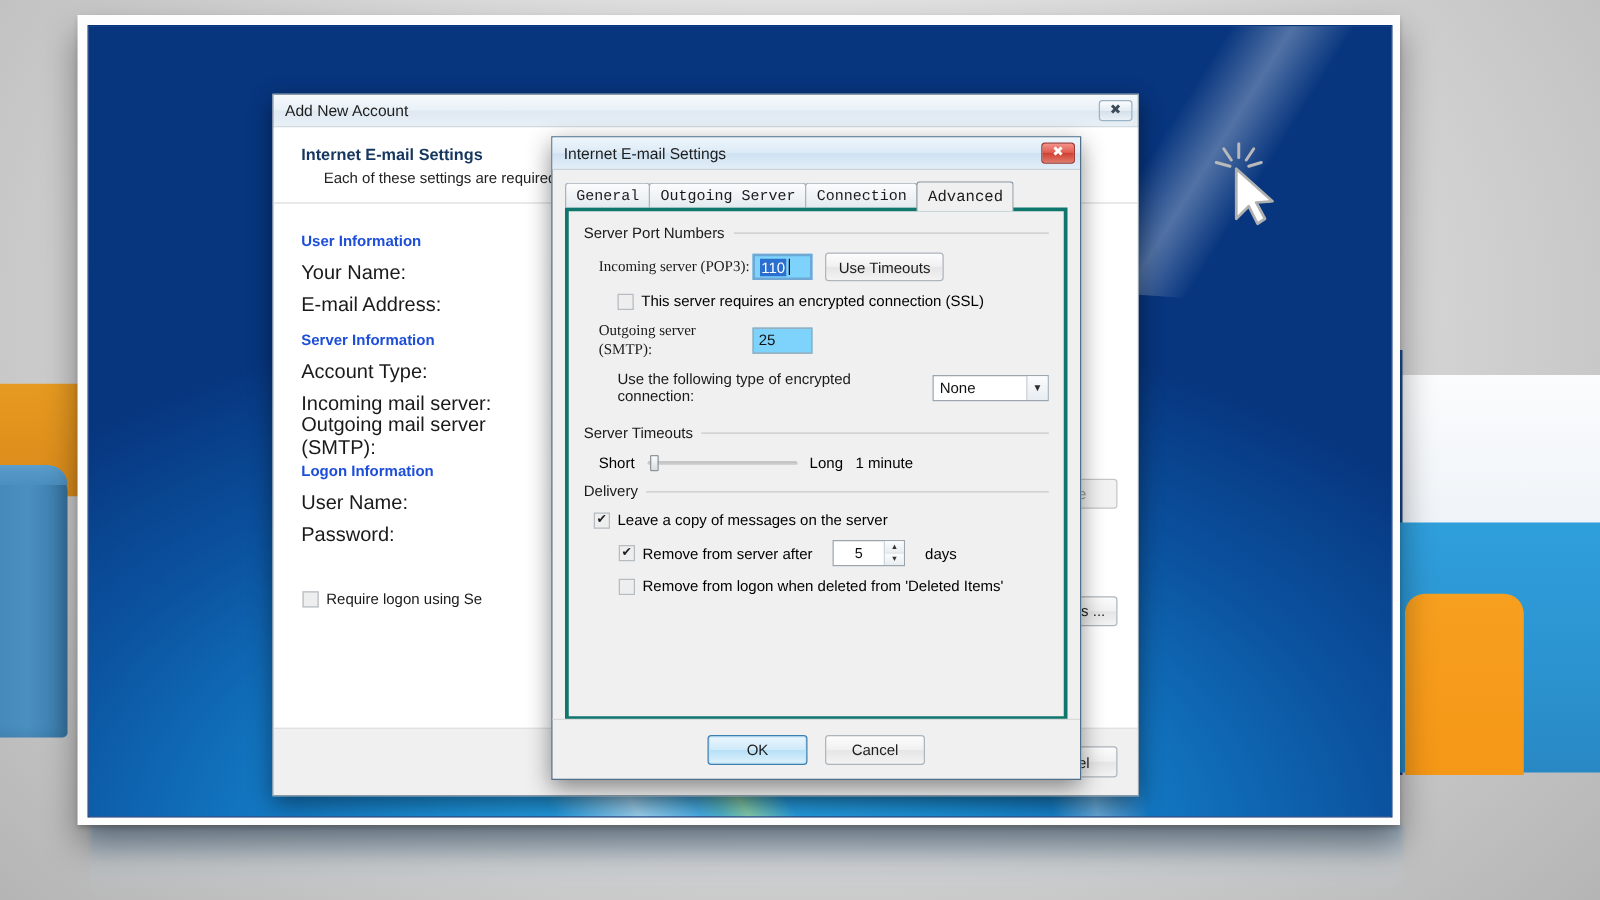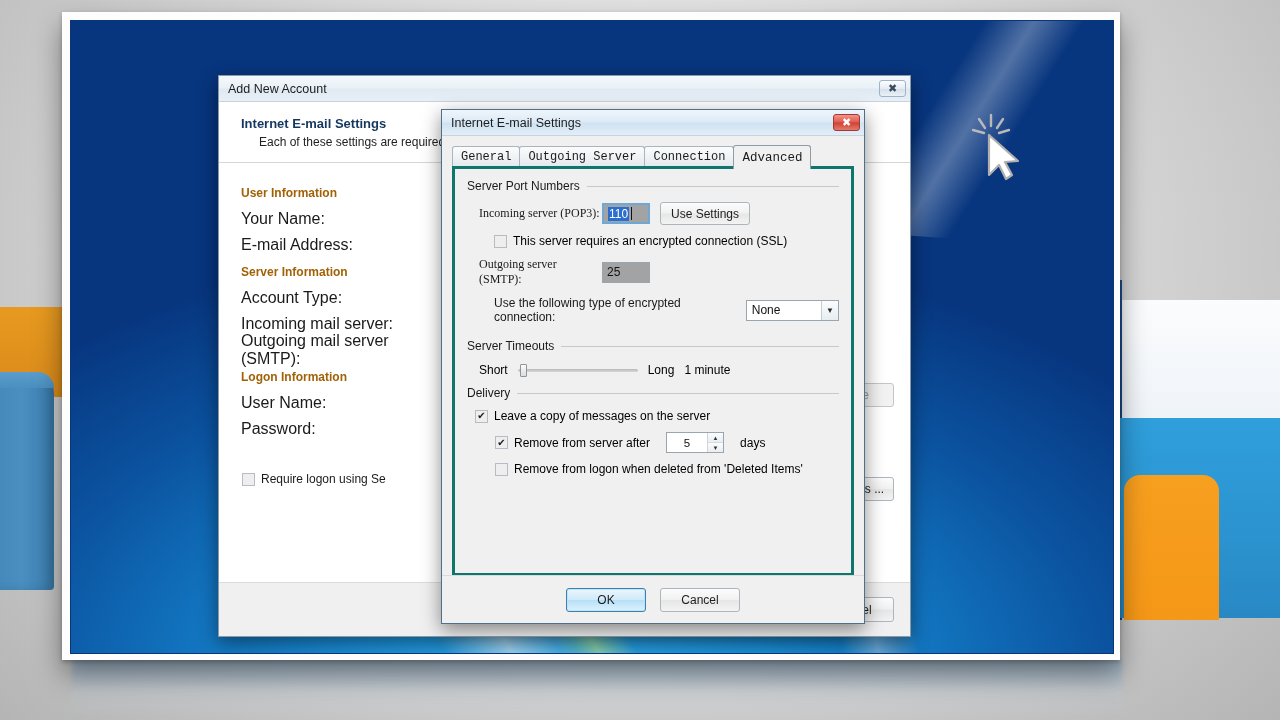--- a/index.html
+++ b/index.html
@@ -134,21 +134,21 @@
     padding: 14px 22px 13px 22px;
   }
   #wizard-header .h1 { font-size: 13px; font-weight: bold; color: #15365e; }
   #wizard-header .h2 { font-size: 12px; color: #222; margin-top: 4px; padding-left: 18px;}
   #wizard-main {
     flex: 1; background: #fff; position: relative;
     padding: 16px 22px 0 22px; font-size: 12px; color: #1a1a1a;
     display: flex;
   }
   .form-col { width: 352px; }
-  .grp-title { font-weight: bold; font-size: 12px; margin: 7px 0 6px 0; color:#a16207; }
+  .grp-title { font-weight: bold; font-size: 12px; margin: 7px 0 6px 0; color:#1d4ed8; }
   .form-row { height: 26px; display: flex; align-items: center; font-size: 16px; }
   .form-row .lab { width: 200px; }
   .form-input {
     height: 20px; width: 150px; border: 1px solid #aeb6bd; background: #fff;
   }
   .info-col {
     flex: 1; padding-left: 16px; position: relative;
   }
   .info-box {
     border-left: 3px solid #3aa0c8;
@@ -204,21 +204,21 @@
     margin-top: -1px; height: 410px; padding: 10px 12px; position: relative;
   }
 
   fieldset.group { border: none; margin: 0 0 2px 0; padding: 0; }
   .group-head { display: flex; align-items: center; gap: 7px; font-size: 12px; color: #1a1a1a; margin-bottom: 9px;}
   .group-head .rule { flex: 1; height: 1px; background: #c8c8c8; }
 
   .row { display: flex; align-items: center; font-size: 12px; color: #1a1a1a; margin-bottom: 9px; }
   .lbl-wide { width: 135px; padding-left: 12px; font-family: Liberation Serif, serif; }
   .txtbox {
-    height: 21px; border: 1px solid #9aa5ae; background: #a3a3a3; font-size: 12px;
+    height: 21px; border: 1px solid #9aa5ae; background: #7dd3fc; font-size: 12px;
     padding: 0 4px; display: flex; align-items: center; color:#111;
   }
   #port-pop3 { width: 48px; border: 2px solid #6fa8d4; position: relative; }
   .sel-text { background: #2a6fd0; color: #fff; padding: 0 1px; }
   .caret { width: 1px; height: 13px; background: #111; margin-left: 2px; }
   #port-smtp { width: 48px; }
   .btn.small { height: 23px; padding: 0 10px; margin-left: 10px; }
 
   .chk {
     width: 13px; height: 13px; border: 1px solid #9aa5ae; background: #fff;
@@ -384,21 +384,21 @@
               <span>Server Port Numbers</span>
               <span class="rule"></span>
             </div>
 
             <div class="row">
               <span class="lbl-wide">Incoming server (POP3):</span>
               <span class="txtbox" id="port-pop3">
                 <span class="sel-text">110</span>
                 <span class="caret"></span>
               </span>
-              <span class="btn small">Use Settings</span>
+              <span class="btn small">Use Timeouts</span>
             </div>
 
             <div class="chk-row" style="padding-left:27px;">
               <span class="chk grey"></span>
               <span>This server requires an encrypted connection (SSL)</span>
             </div>
 
             <div class="row">
               <span class="lbl-wide">Outgoing server (SMTP):</span>
               <span class="txtbox" id="port-smtp">25</span>

